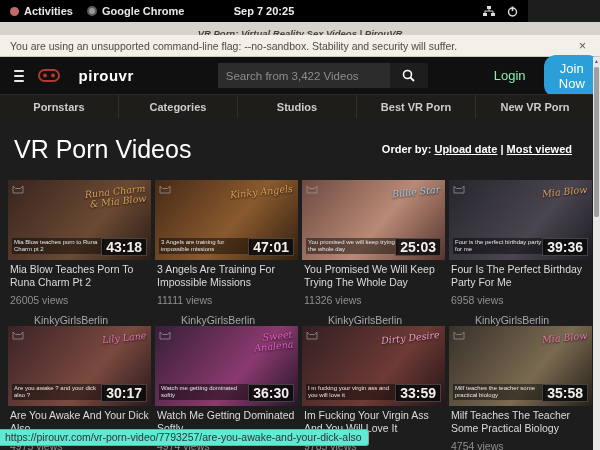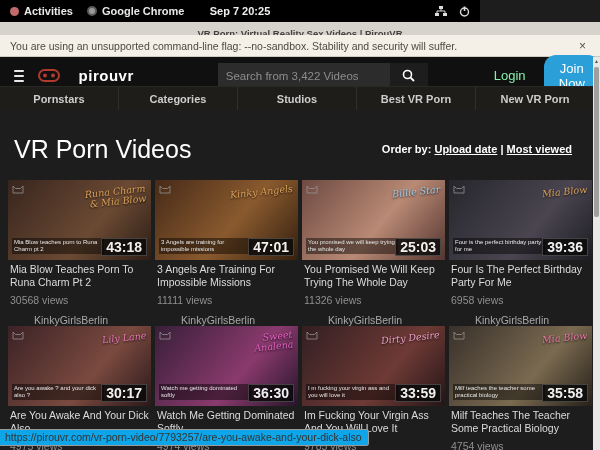--- a/index.html
+++ b/index.html
@@ -1,33 +1,33 @@
 <!DOCTYPE html>
 <html><head>
 <meta charset="utf-8">
 <style>
   * { margin:0; padding:0; box-sizing:border-box; }
   html,body { width:600px; height:450px; overflow:hidden; background:#1d1d1d;
               font-family:"Liberation Sans", sans-serif; }
 
   
-  #sysbar { position:absolute; top:0; left:0; width:480px; height:22px; background:#000;
+  #sysbar { position:absolute; top:0; left:0; width:528px; height:22px; background:#000;
             color:#eee; font-size:11px; display:flex; align-items:center; }
   #sysbar .left { display:flex; align-items:center; gap:14px; padding-left:10px; flex:1; }
   .sys-item { display:flex; align-items:center; gap:5px; font-weight:bold; color:#e8e8e8; }
   .dot-icon { width:9px; height:9px; border-radius:50%; background:#c06a6a; display:inline-block; }
   .chrome-icon { width:10px; height:10px; border-radius:50%; background:#9a9a9a; border:2px solid #5a5a5a; display:inline-block; }
   #clock { position:absolute; left:0; right:0; text-align:center; font-weight:bold; pointer-events:none; }
   #sysbar .right { display:flex; align-items:center; gap:12px; padding-right:10px; margin-left:auto; z-index:2; }
   .net-icon svg, .power-icon svg { display:block; }
 
   
   #titlebar { position:absolute; top:22px; left:0; width:600px; height:23px; background:#d6d2cc;
               border-bottom:1px solid #b9b5ae; display:flex; align-items:center; justify-content:center;
-              font-size:9.5px; font-weight:bold; color:#45423d; }
+              font-size:9.5px; font-weight:bold; color:#45423d;font-style:italic; }
 
   
   #infobar { position:absolute; top:35px; left:0; width:600px; height:22px; background:#f4f0e7;
              border-bottom:1px solid #cfcabe; display:flex; align-items:center;
              font-size:10.5px; color:#4c4a42; padding:0 10px; }
   #infobar .msg { flex:1; }
   #infobar .close { color:#55534c; font-size:12px; cursor:default; padding:0 4px; }
 
   
   #siteheader { position:absolute; top:57px; left:0; width:600px; height:37px; background:#101010;
@@ -40,21 +40,21 @@
   .searchwrap input { width:172px; height:25px; background:#2c2c2c; border:none; outline:none;
                       color:#bbb; font-size:11.5px; padding:0 8px; }
   .searchwrap input::placeholder { color:#8d8d8d; }
   .search-btn { width:38px; height:25px; background:#1d1d1d; border:none; display:flex;
                 align-items:center; justify-content:center; cursor:pointer; }
   .login { color:#86efac; font-size:13px; margin-left:66px; cursor:pointer; }
   .join { margin-left:18px; background:#2ba0d8; color:#fff; font-size:13px; border:none;
           padding:6px 14px; border-radius:12px; cursor:pointer; }
 
   
-  #nav { position:absolute; top:86px; left:0; width:594px; height:24px; background:#1f1d1a;
+  #nav { position:absolute; top:94px; left:0; width:594px; height:24px; background:#1f1d1a;
          display:flex; border-top:1px solid #2a2824; }
   .nav-item { flex:1; display:flex; align-items:center; justify-content:center; color:#cdcdcd;
               font-size:11px; font-weight:bold; border-left:1px solid #322f2b; cursor:pointer; }
   .nav-item:first-child { border-left:none; }
 
   
   #pagehead { position:absolute; top:118px; left:0; width:586px; height:62px;
               display:flex; align-items:center; justify-content:space-between; padding:0 14px; }
   #pagehead h1 { color:#fff; font-size:25px; font-weight:normal; }
   .orderby { color:#fff; font-size:11px; font-weight:bold; }
@@ -88,21 +88,21 @@
   .card:nth-child(8) .overlayname { color:#e878a8; }
   .caption { position:absolute; left:4px; bottom:6px; max-width:92px; background:rgba(0,0,0,.45);
              color:#e6e6e6; font-size:6px; line-height:7px; padding:1px 2px; pointer-events:none; }
   .cat { position:absolute; top:4px; left:4px; opacity:.75; }
   .meta { padding:3px 2px 0 2px; }
   .vtitle { color:#dcdcdc; font-size:10.5px; line-height:12.5px; height:25px; overflow:hidden; cursor:pointer; }
   .views { color:#8f8f8f; font-size:10.5px; margin-top:6px; }
   .studio { color:#a8a8a8; font-size:10.5px; margin-top:8px; cursor:pointer;margin-left:24px; }
 
   
-  #statusbub { position:absolute; left:0; bottom:4px; background:#0ea5e9; border:1px solid #9a9a9a;
+  #statusbub { position:absolute; left:0; bottom:4px; background:#5eead4; border:1px solid #9a9a9a;
                border-left:none; border-radius:0 3px 3px 0; color:#333; font-size:10.5px;
                padding:1px 6px 2px 5px; white-space:nowrap; }
 
   
   #scrollbar { position:absolute; right:0; top:57px; width:7px; height:393px; background:#e8e8e6; }
   #scrollbar .arrow { display:block; text-align:center; font-size:5px; color:#555; line-height:8px; }
   #scrollbar .thumb-bar { position:absolute; top:10px; left:1px; width:5px; height:150px;
                           background:#9f9f9f; border-radius:2px; }
 </style>
 </head>
@@ -196,21 +196,21 @@
     <div class="thumb">
       <svg class="cat" width="12" height="10" viewBox="0 0 12 10">
           <path d="M1 9 L1 2 L3.5 4.5 L8.5 4.5 L11 2 L11 9 Z" fill="none" stroke="#999" stroke-width="1"></path>
         </svg>
       <span class="overlayname">Runa Charm &amp; Mia Blow</span>
       <span class="caption">Mia Blow teaches porn to Runa Charm pt 2</span>
       <span class="dur">43:18</span>
     </div>
     <div class="meta">
       <div class="vtitle">Mia Blow Teaches Porn To Runa Charm Pt 2</div>
-      <div class="views">30568 views</div>
+      <div class="views">26005 views</div>
       <div class="studio">KinkyGirlsBerlin</div>
     </div>
   </div>
 
   <div class="card">
     <div class="thumb">
       <svg class="cat" width="12" height="10" viewBox="0 0 12 10">
           <path d="M1 9 L1 2 L3.5 4.5 L8.5 4.5 L11 2 L11 9 Z" fill="none" stroke="#999" stroke-width="1"></path>
         </svg>
       <span class="overlayname">Kinky Angels</span>

